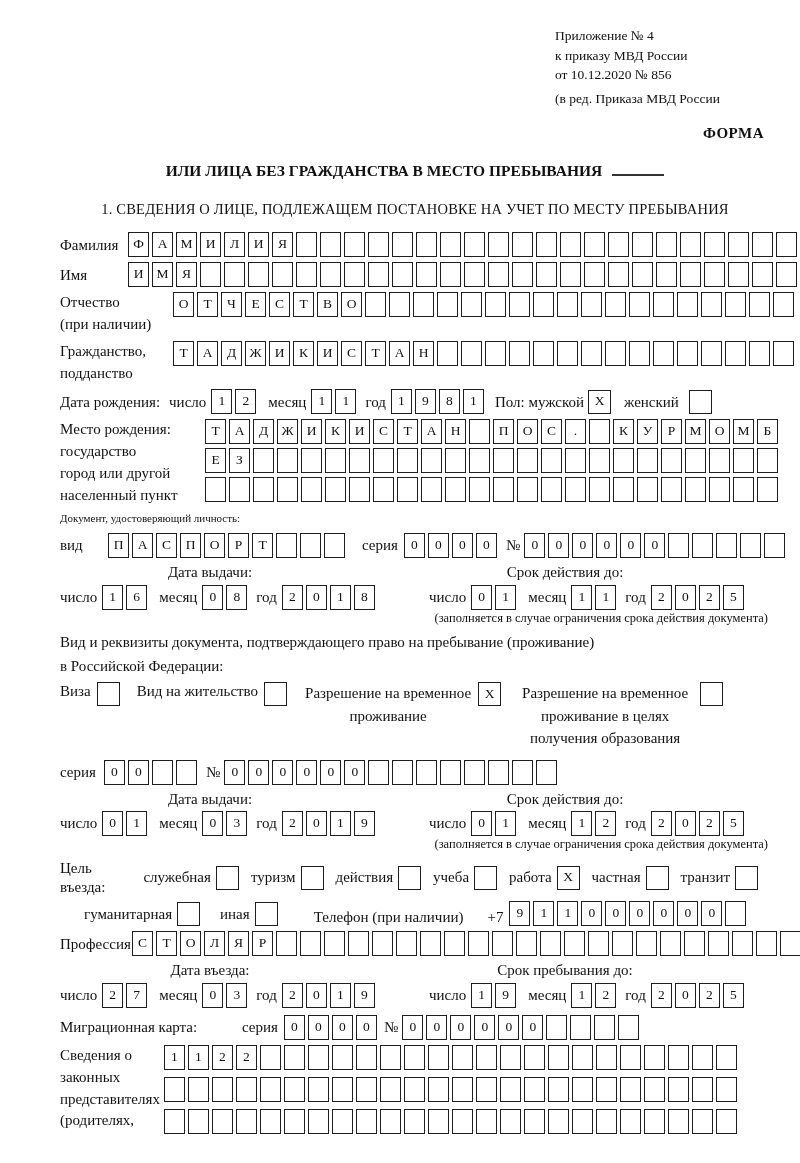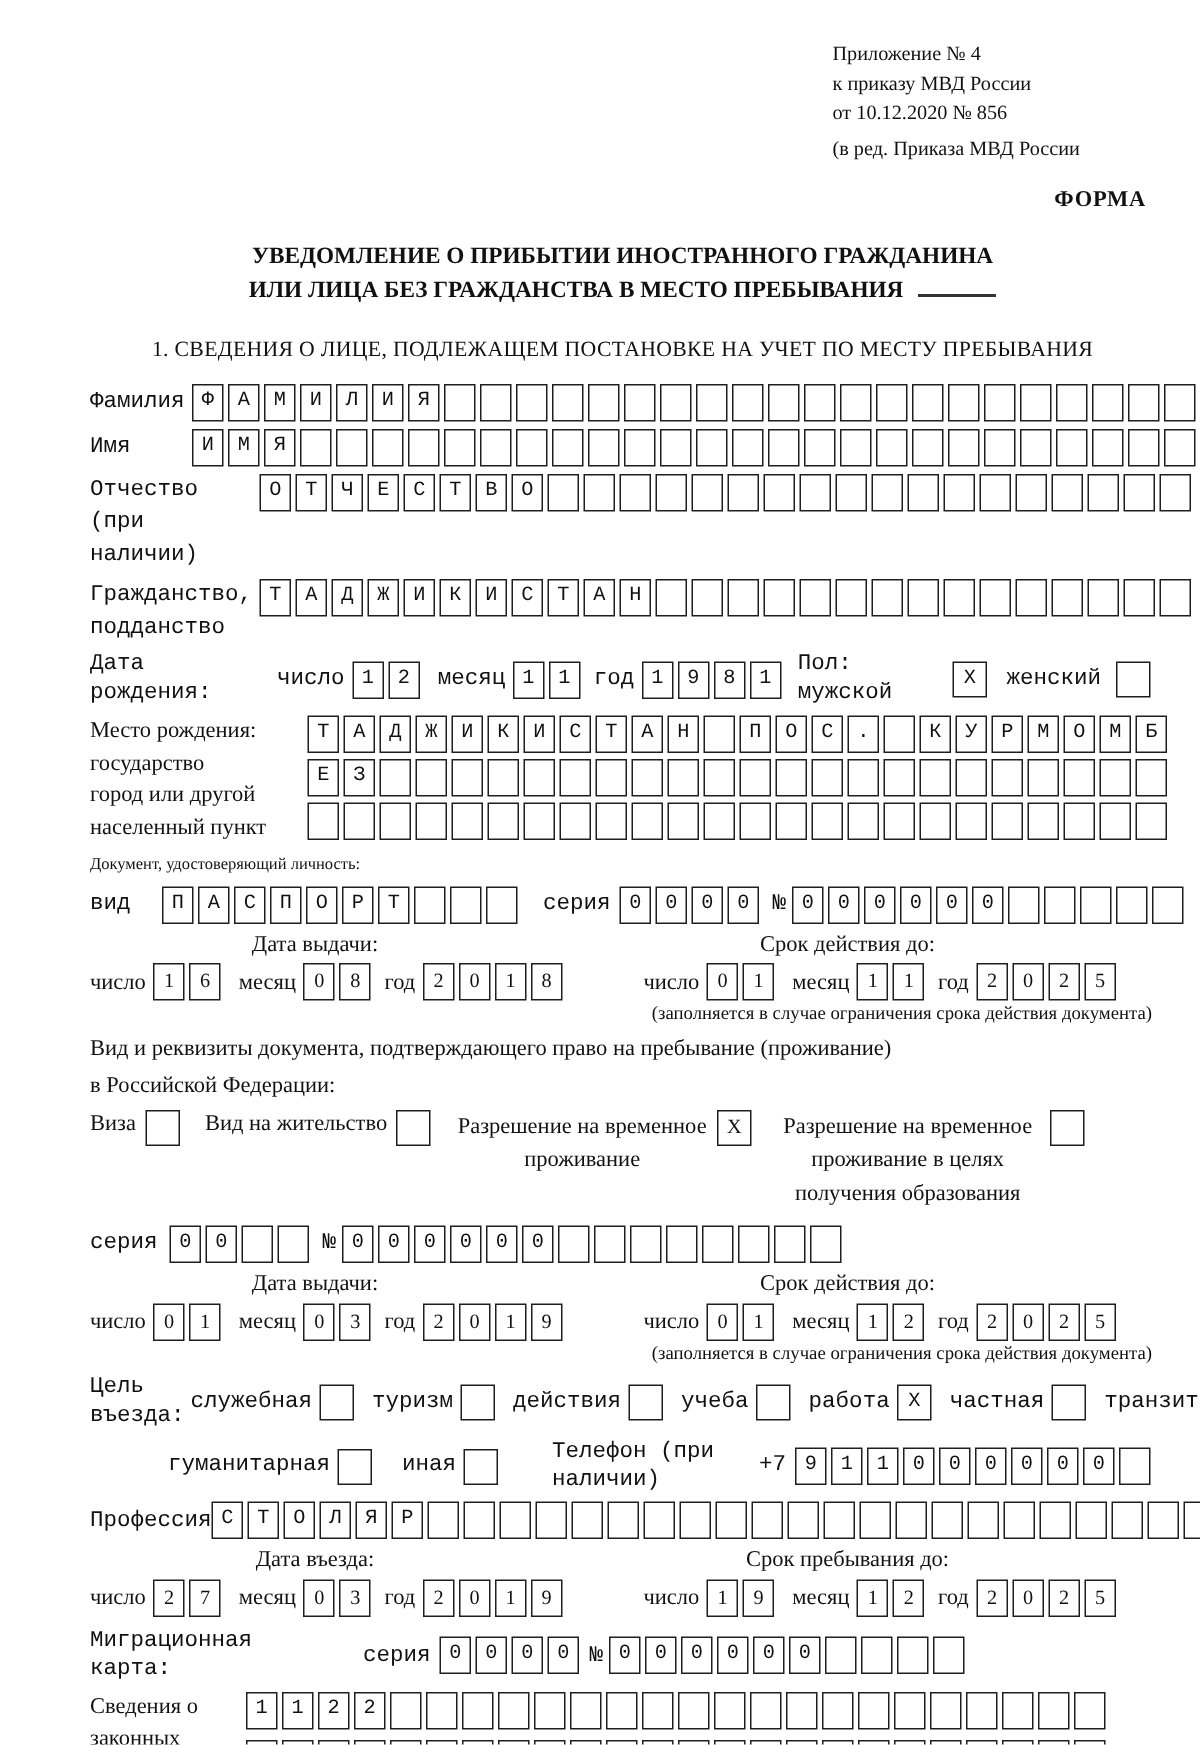--- a/index.html
+++ b/index.html
@@ -24,21 +24,21 @@
 
   
   .boxes{display:inline-flex;flex-wrap:nowrap;}
   .cbox{
     display:inline-flex;align-items:center;justify-content:center;
     width:19px;height:23px;border:1.6px solid #1e1e1e;margin-right:3px;
     font-size:13.5px;flex:0 0 auto;background:#fff;
   }
   .check .cbox{width:21px;height:22px;}
 
-  .row{display:flex;align-items:center;margin-bottom:5px;font-family:Liberation Mono, monospace;}
+  .row{display:flex;align-items:center;margin-bottom:5px;}
   .row-top{align-items:flex-start;}
   .lbl{flex:0 0 auto;}
   .w68{flex:0 0 68px;}
   .w113{flex:0 0 113px;line-height:1.45;}
   .w145{flex:0 0 145px;line-height:1.45;}
   .w85{flex:0 0 85px;line-height:1.45;}
   .w48{flex:0 0 48px;}
   .w72{flex:0 0 72px;}
 
   .dlabel{margin:0 5px 0 9px;}
@@ -63,41 +63,40 @@
   .intro{margin:6px 0 2px 0;}
   .opts{display:flex;align-items:flex-start;margin:6px 0 10px 0;}
   .optmulti{text-align:center;line-height:1.5;}
   .om1{flex:0 0 168px;margin-left:14px;}
   .om2{flex:0 0 178px;margin-left:12px;}
   .opts .check{margin-left:6px;margin-top:0;}
 
   .purpose{flex-wrap:nowrap;}
   .pair{display:flex;align-items:center;margin-right:9px;}
   .pair .check{margin-left:5px;}
-  .indent60{margin-left:52px;}
+  .indent60{margin-left:24px;align-items:flex-end;}
 
   .mig-label{flex:0 0 158px;}
 </style>
 </head>
 <body>
 
 <div class="page">
 
   <div class="hdr-block">
     <div>Приложение № 4</div>
     <div>к приказу МВД России</div>
     <div>от 10.12.2020 № 856</div>
     <div class="hdr-sub">
       <div>(в ред. Приказа МВД России</div>
     </div>
   </div>
   <div class="forma">ФОРМА</div>
 
   <div class="title">
-    <div>УВЕДОМЛЕНИЕ О ПРИБЫТИИ ИНОСТРАННОГО ГРАЖДАНИНА</div>
     <div>
       <span>ИЛИ ЛИЦА БЕЗ ГРАЖДАНСТВА В МЕСТО ПРЕБЫВАНИЯ</span><span class="blank"></span>
     </div>
   </div>
 
   <div class="sec-head">1. СВЕДЕНИЯ О ЛИЦЕ, ПОДЛЕЖАЩЕМ ПОСТАНОВКЕ НА УЧЕТ ПО МЕСТУ ПРЕБЫВАНИЯ</div>
 
   <div class="fields">
 
     <div class="row">

